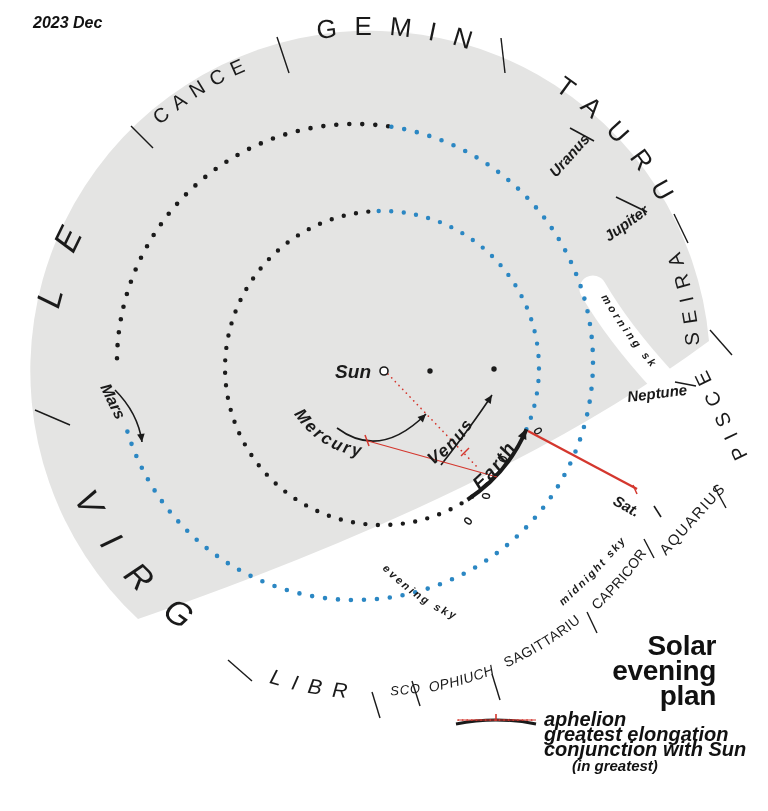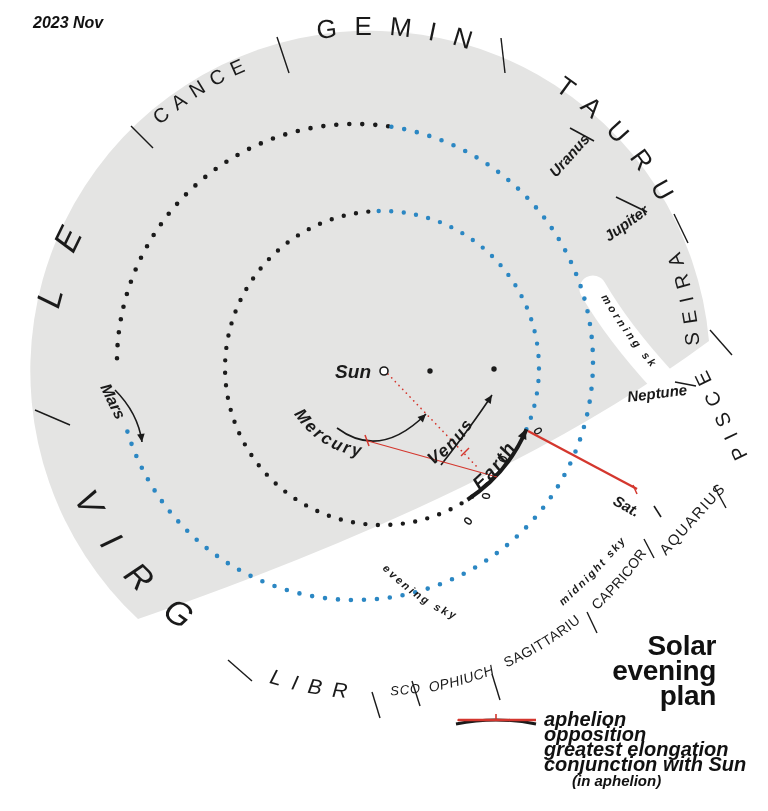--- a/index.html
+++ b/index.html
@@ -110,57 +110,49 @@
       <text x="612" y="504" font-size="15" fill="#1a1a1a" font-weight="bold" font-style="italic" transform="rotate(29 612 504)">Sat.</text>
       <text x="100" y="387" font-size="16" fill="#1a1a1a" font-weight="bold" font-style="italic" transform="rotate(64 100 387)">Mars</text>
       <line x1="570" y1="128" x2="594" y2="141" stroke="#1a1a1a" stroke-width="1.6"></line>
       <line x1="616" y1="197" x2="647" y2="212" stroke="#1a1a1a" stroke-width="1.6"></line>
       <line x1="675" y1="382" x2="696" y2="386" stroke="#1a1a1a" stroke-width="1.6"></line>
       <line x1="654" y1="506" x2="661" y2="517" stroke="#1a1a1a" stroke-width="1.6"></line>
       <circle cx="384" cy="371" r="4" fill="#fff" stroke="#1a1a1a" stroke-width="1.6"></circle>
       <text x="371" y="378" font-size="19" text-anchor="end" fill="#1a1a1a" font-weight="bold" font-style="italic">Sun</text>
     </svg>
 
-  <div class="date-label">2023 Nov</div>
+  <div class="date-label">2023 Dec</div>
 
   <div class="title-block" id="title-block">
       <div>Solar</div>
       <div>evening</div>
       <div>plan</div>
     </div>
 
   <div class="legend" id="legend-block">
       <div class="legend-row">
         <div class="legend-sym">
           <svg width="92" height="15">
             <path d="M 4 12 Q 44 4 84 12" fill="none" stroke="#1a1a1a" stroke-width="3"></path>
             <line x1="44" y1="2" x2="44" y2="9" stroke="#d4372e" stroke-width="1.6"></line>
           </svg>
         </div>
         <div class="legend-lab">aphelion</div>
       </div>
       <div class="legend-row">
         <div class="legend-sym">
           <svg width="92" height="15">
-            <line x1="6" y1="8" x2="84" y2="8" stroke="#d4372e" stroke-width="2.6"></line>
-          </svg>
-        </div>
-        <div class="legend-lab">opposition</div>
-      </div>
-      <div class="legend-row">
-        <div class="legend-sym">
-          <svg width="92" height="15">
             <line x1="6" y1="8" x2="84" y2="8" stroke="#d4372e" stroke-width="1.2"></line>
           </svg>
         </div>
         <div class="legend-lab">greatest elongation</div>
       </div>
       <div class="legend-row">
         <div class="legend-sym">
           <svg width="92" height="15">
             <line x1="6" y1="8" x2="84" y2="8" stroke="#d4372e" stroke-width="1.7" stroke-dasharray="0.1,4.5" stroke-linecap="round"></line>
           </svg>
         </div>
         <div class="legend-lab">conjunction with Sun</div>
       </div>
-      <div class="legend-sub">(in aphelion)</div>
+      <div class="legend-sub">(in greatest)</div>
     </div>
 </div>
 
 </body></html>

